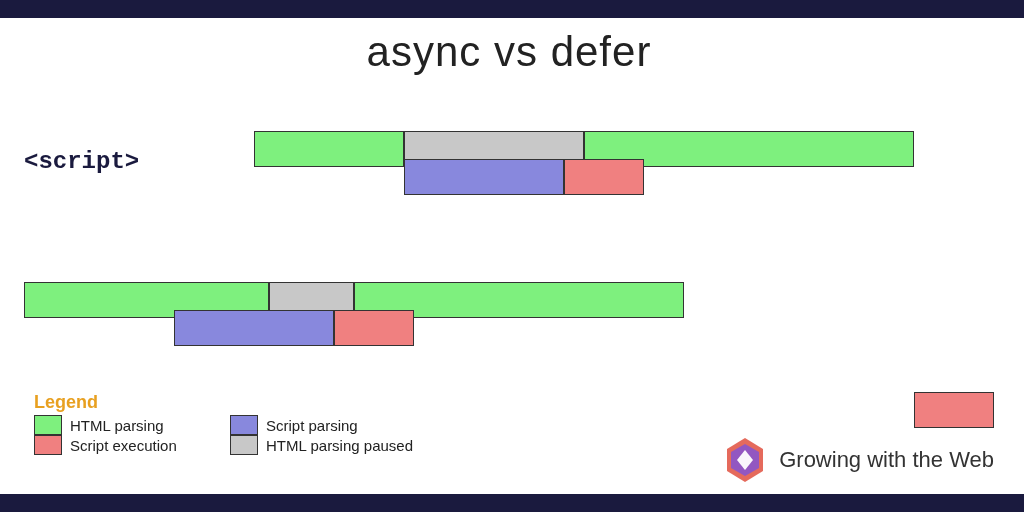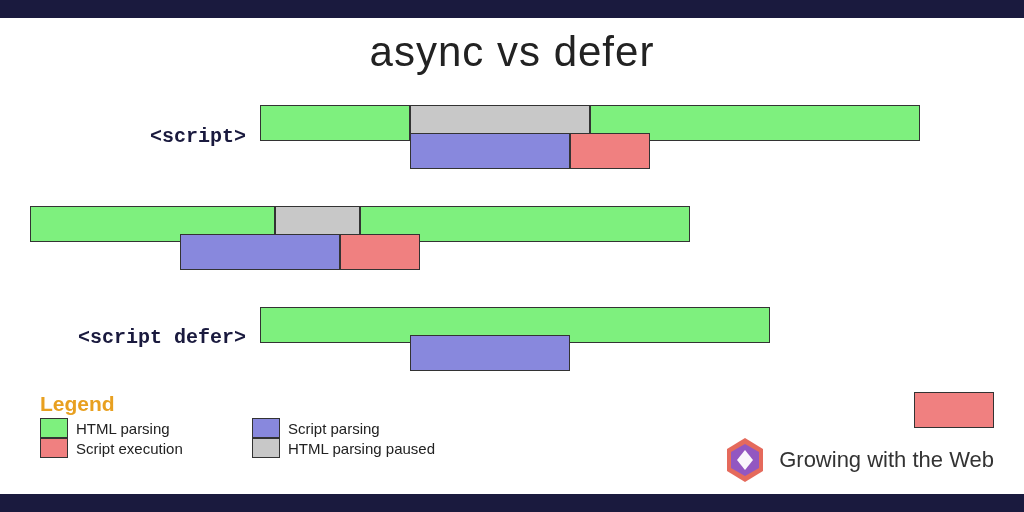--- a/index.html
+++ b/index.html
@@ -18,21 +18,21 @@
     }
     .bottom-bar {
       background: #1a1a3e;
       height: 18px;
       width: 100%;
       position: absolute;
       bottom: 0;
       left: 0;
     }
     .main {
-      padding: 10px 30px 10px 30px;
+      padding: 10px 30px 10px 24px;
       height: calc(512px - 36px);
       display: flex;
       flex-direction: column;
     }
     .title {
       text-align: center;
       font-family: Arial, sans-serif;
       font-size: 42px;
       font-weight: 300;
       color: #222;
@@ -46,59 +46,58 @@
       justify-content: space-around;
     }
     .row {
       display: flex;
       align-items: center;
       position: relative;
       height: 70px;
     }
     .row-label {
       font-family: 'Courier New', Courier, monospace;
-      font-size: 20px;
+      font-size: 24px;
       color: #1a1a3e;
       font-weight: bold;
       width: 230px;
-      text-align: right;
       padding-right: 14px;
       flex-shrink: 0;
     }
     .timeline {
       position: relative;
       flex: 1;
       height: 70px;
     }
     .bar {
       position: absolute;
       height: 36px;
       border: 1.5px solid #333;
     }
     
     .html-parse { background: #7ef07e; }
     .html-paused { background: #c8c8c8; }
     .script-dl { background: #8888dd; }
     .script-exec { background: #f08080; }
     .legend-title {
       font-family: Arial, sans-serif;
-      font-size: 21px;
+      font-size: 18px;
       color: #e8a020;
       font-weight: bold;
       margin-bottom: 2px;
     }
     .legend-rows {
       display: flex;
       gap: 0px;
       flex-direction: column;
     }
     .legend-row {
       display: flex;
       align-items: center;
-      gap: 32px;
+      gap: 16px;
     }
     .legend-item {
       display: flex;
       align-items: center;
       gap: 8px;
       font-family: Arial, sans-serif;
       font-size: 15px;
       color: #222;
       min-width: 180px;
     }
@@ -162,29 +161,20 @@
         <div class="bar html-paused" style="left:245px; top:4px; width:85px;"></div>
 
         <div class="bar html-parse" style="left:330px; top:4px; width:330px;"></div>
 
         <div class="bar script-dl" style="left:150px; top:32px; width:160px;"></div>
 
         <div class="bar script-exec" style="left:310px; top:32px; width:80px;"></div>
       </div>
     </div>
 
-    <div class="row">
-      <div class="row-label">&lt;script defer&gt;</div>
-      <div class="timeline">
-
-        <div class="bar html-parse" style="left:0; top:4px; width:510px;"></div>
-
-        <div class="bar script-dl" style="left:150px; top:32px; width:160px;"></div>
-      </div>
-    </div>
 
   </div>
 
   <div style="display:flex; align-items:flex-start; justify-content:space-between; margin-top:4px; padding: 0 0 0 10px;">
     <div>
       <div class="legend-title">Legend</div>
       <div class="legend-rows">
         <div class="legend-row">
           <div class="legend-item">
             <div class="legend-box html-parse"></div>

